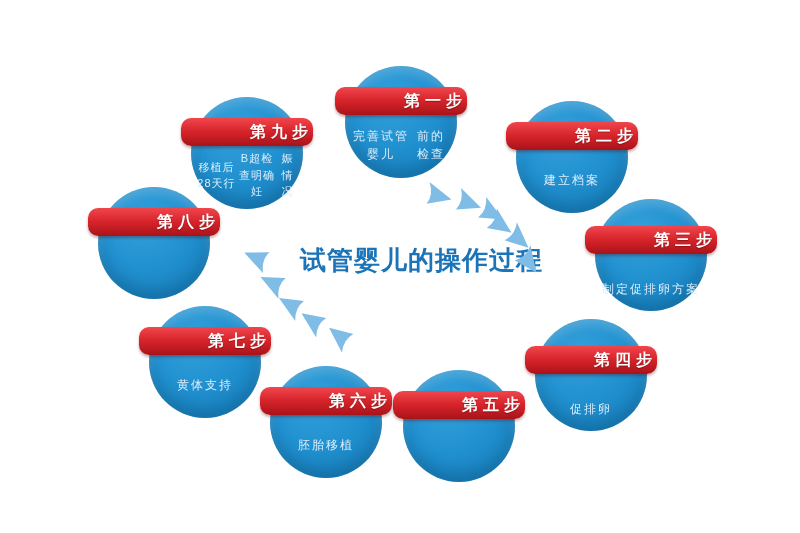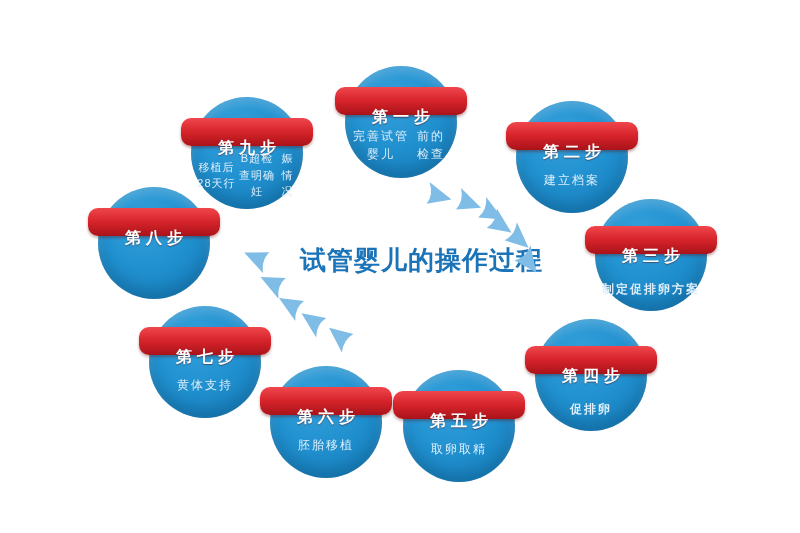--- a/index.html
+++ b/index.html
@@ -23,42 +23,41 @@
     background:linear-gradient(180deg,#f0464d 0%,#d7242b 48%,#a91319 100%);
     border-radius:10px;
     box-shadow:0 2px 3px rgba(90,10,10,.35);
   }
   .ribbon::before,.ribbon::after{
     content:"";position:absolute;bottom:-6px;width:13px;height:15px;background:#8c0e13;z-index:-1;
   }
   .ribbon::before{left:0;transform:skewY(20deg);border-radius:0 0 0 4px;}
   .ribbon::after{right:0;transform:skewY(-20deg);border-radius:0 0 4px 0;}
   .ribbon-label{
-    display:block;text-align:center;line-height:28px;color:#ffffff;
+    display:block;text-align:right;line-height:28px;color:#ffffff;
     font-size:16px;font-weight:bold;letter-spacing:5px;padding-left:5px;
     text-shadow:0 1px 1px rgba(80,0,0,.45);
-    margin-top:16px;
   }
   .desc{
     position:absolute;left:6px;right:6px;top:52px;bottom:6px;
     display:flex;align-items:center;justify-content:center;
     color:#dceefb;font-size:12px;letter-spacing:2px;line-height:1.5;text-align:center;
   }
   
   .step-1{left:345px;top:66px;}
   .step-2{left:516px;top:101px;}
   .step-3{left:595px;top:199px;}
   .step-4{left:535px;top:319px;}
   .step-5{left:403px;top:370px;}
   .step-6{left:270px;top:366px;}
   .step-7{left:149px;top:306px;}
   .step-8{left:98px;top:187px;}
   .step-9{left:191px;top:97px;}
   .step-3 .ribbon,.step-4 .ribbon{top:27px;}
-  .step-3 .desc,.step-4 .desc{top:74px;font-weight:bold;}
+  .step-3 .desc,.step-4 .desc{top:74px;}
   .step-9 .desc{font-size:11px;letter-spacing:1px;top:50px;}
   
   .chev{position:absolute;width:26px;height:24px;}
   .chev svg{display:block;width:100%;height:100%;}
 </style>
 </head>
 <body>
 
 <div class="stage">
 
@@ -158,23 +157,20 @@
     </div>
     <div class="desc">
           <div>促排卵</div>
         </div>
   </div>
       <div class="step step-5">
     <div class="circle"></div>
     <div class="ribbon">
       <span class="ribbon-label">第五步</span>
     </div>
-    <div class="desc">
-          <div>取卵取精</div>
-        </div>
   </div>
       <div class="step step-6">
     <div class="circle"></div>
     <div class="ribbon">
       <span class="ribbon-label">第六步</span>
     </div>
     <div class="desc">
           <div>胚胎移植</div>
         </div>
   </div>

